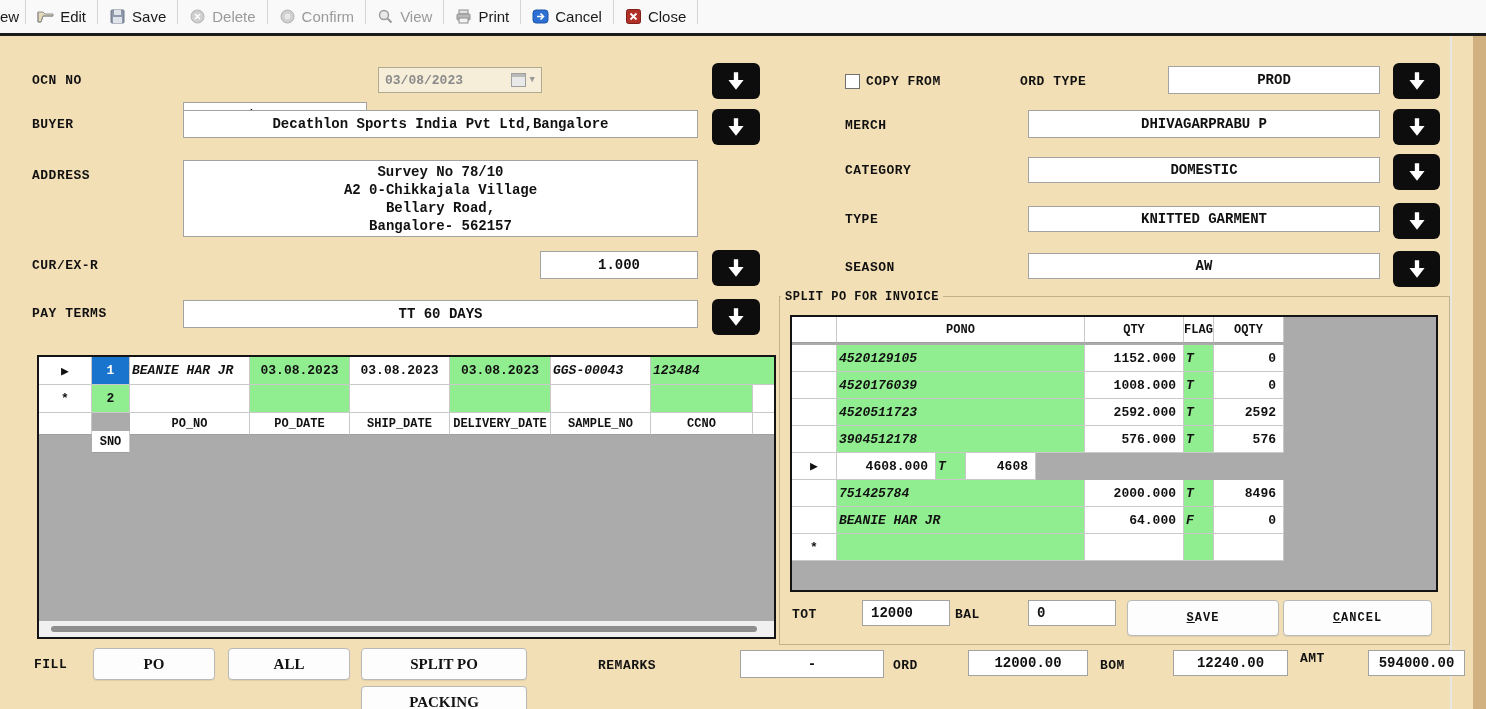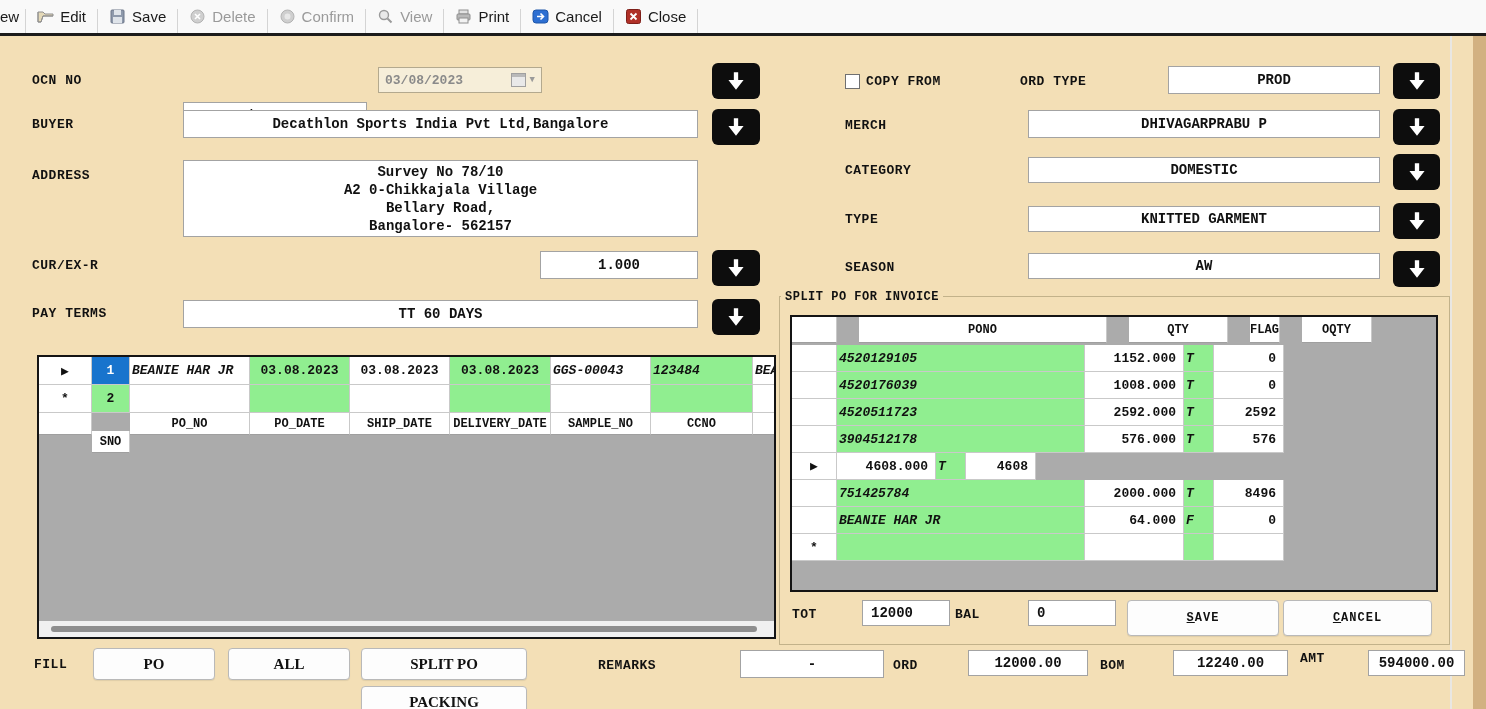--- a/index.html
+++ b/index.html
@@ -1,20 +1,20 @@
 <!DOCTYPE html>
 <html><head>
 <meta charset="utf-8">
 <style>
   html,body{margin:0;padding:0;background:#fff;}
   #screen{position:relative;width:1486px;height:709px;overflow:hidden;
           font-family:"Liberation Mono","DejaVu Sans Mono",monospace;background:#f3dfb6;}
   
   .toolbar{position:absolute;left:0;top:0;width:1486px;height:33px;background:#f9f9f9;
-           display:flex;align-items:flex-end;font-family:"Liberation Sans","DejaVu Sans",sans-serif;
+           display:flex;align-items:flex-start;font-family:"Liberation Sans","DejaVu Sans",sans-serif;
            font-size:15px;color:#1a1a1a;}
   .tb-item{display:flex;align-items:center;gap:6px;padding:0 11px;height:100%;cursor:default;white-space:nowrap;}
   .tb-item.disabled{color:#9a9a9a;}
   .tb-sep{width:1px;height:24px;background:#d4d4d4;flex:0 0 1px;}
   .tb-first{padding:0 6px 0 0;overflow:hidden;}
   .tb-divider{position:absolute;left:0;top:33px;width:1486px;height:3px;background:#1b1b1b;}
   .tb-ico{width:17px;height:17px;flex:0 0 17px;}
   
   .lbl{position:absolute;font-size:13px;font-weight:bold;color:#111;letter-spacing:.5px;white-space:nowrap;}
   .field{position:absolute;background:#fff;border:1px solid #a3a3a3;font-size:14px;font-weight:bold;
@@ -240,21 +240,21 @@
       <div class="hthumb"></div>
     </div>
   <div class="g-row" style="height: 28px;">
         <div class="g-cell selector" style="width: 53px; height: 28px;">▶</div>
         <div class="g-cell selblue" style="width: 38px; height: 28px;">1</div>
         <div class="g-cell al" style="width: 120px; height: 28px;">BEANIE HAR JR</div>
         <div class="g-cell green" style="width: 100px; height: 28px;">03.08.2023</div>
         <div class="g-cell" style="width: 100px; height: 28px;">03.08.2023</div>
         <div class="g-cell green" style="width: 101px; height: 28px;">03.08.2023</div>
         <div class="g-cell al" style="width: 100px; height: 28px;">GGS-00043</div>
-        <div class="g-cell green al" style="width: 102px; height: 28px;">123484</div>
+        <div class="g-cell green al" style="width: 125px; height: 28px;">123484</div>
         <div class="g-cell al" style="width: 70px; height: 28px;">BEA</div>
       </div>
       <div class="g-row" style="height: 28px;">
         <div class="g-cell selector" style="width: 53px; height: 28px;">*</div>
         <div class="g-cell green" style="width: 38px; height: 28px;">2</div>
         <div class="g-cell al" style="width: 120px; height: 28px;"></div>
         <div class="g-cell green" style="width: 100px; height: 28px;"></div>
         <div class="g-cell" style="width: 100px; height: 28px;"></div>
         <div class="g-cell green" style="width: 101px; height: 28px;"></div>
         <div class="g-cell al" style="width: 100px; height: 28px;"></div>
@@ -271,21 +271,21 @@
         <div class="g-cell" style="width: 100px; height: 22px;">SAMPLE_NO</div>
         <div class="g-cell" style="width: 102px; height: 22px;">CCNO</div>
         <div class="g-cell" style="width: 70px; height: 22px;"></div>
       </div>
     </div>
 
   <div class="groupbox" style="left:779px;top:296px;width:669px;height:347px;"></div>
   <div class="group-title" style="left:781px;top:290px;">SPLIT PO FOR INVOICE</div>
 
   <div class="grid" id="split-grid" style="left:790px;top:315px;width:644px;height:273px;">
-      <div class="g-row g-head" style="height: 28px; gap: 22px;">
+      <div class="g-row g-head" style="height: 28px;">
         <div class="g-cell" style="width: 45px; height: 26px;"></div>
         <div class="g-cell" style="width: 248px; height: 26px;">PONO</div>
         <div class="g-cell" style="width: 99px; height: 26px;">QTY</div>
         <div class="g-cell" style="width: 30px; height: 26px;">FLAG</div>
         <div class="g-cell" style="width: 70px; height: 26px;">OQTY</div>
       </div>
       <div class="g-row" style="height: 27px;">
         <div class="g-cell selector" style="width: 45px; height: 27px;"></div>
         <div class="g-cell green al" style="width: 248px; height: 27px;">4520129105</div>
         <div class="g-cell ar" style="width: 99px; height: 27px;">1152.000</div>

